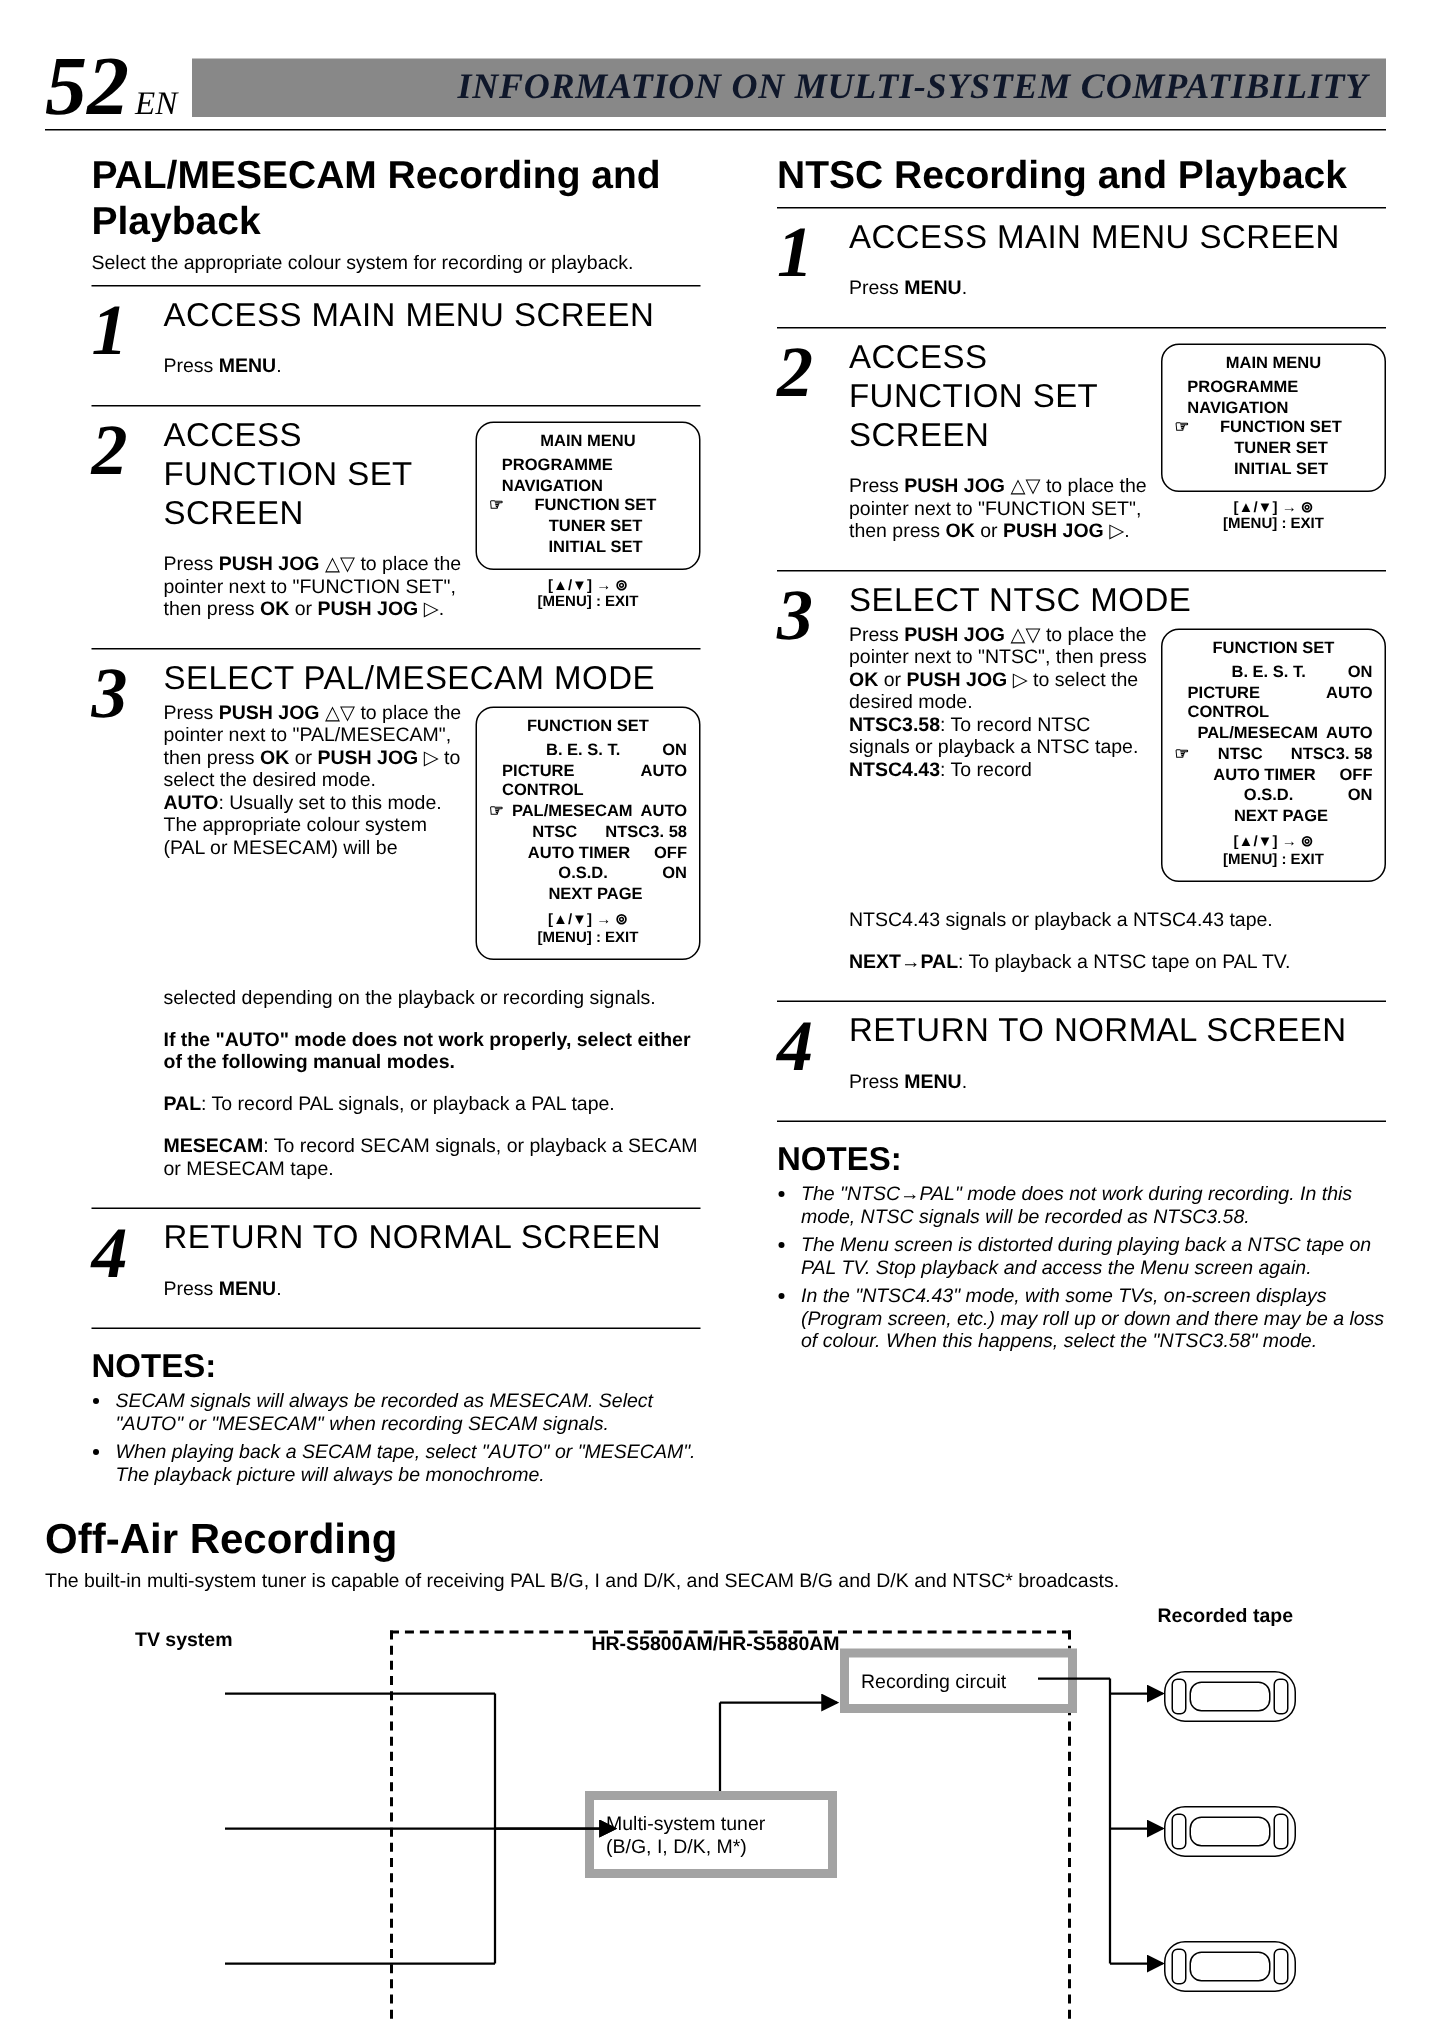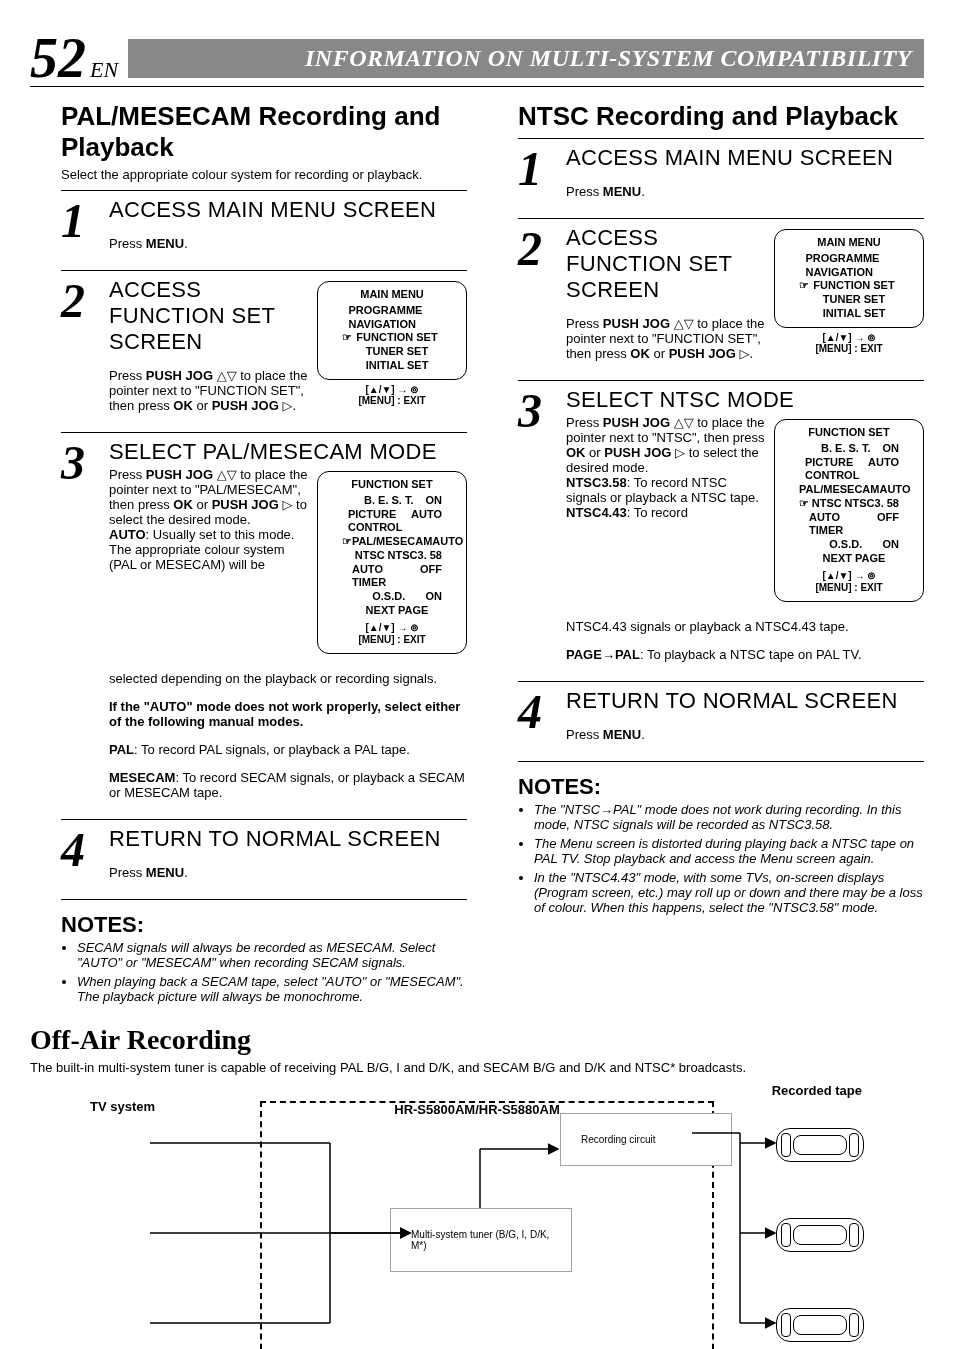--- a/index.html
+++ b/index.html
@@ -1,41 +1,41 @@
 <!DOCTYPE html>
 <html><head>
 <meta charset="utf-8">
 <style>
 body { font-family: Arial, Helvetica, sans-serif; font-size: 14px; color: #000; margin: 0; padding: 30px; width: 894px; }
 .topbar { display: flex; align-items: center; border-bottom: 1px solid #000; margin-bottom: 8px; }
 .pagegroup { display: flex; align-items: baseline; }
 .pagenum { font-family: Georgia, 'Times New Roman', serif; font-style: italic; font-weight: bold; font-size: 56px; line-height: 1; }
 .pagelang { font-family: Georgia, 'Times New Roman', serif; font-style: italic; font-size: 22px; margin-left: 4px; }
-.banner { flex: 1; background: #888; color: #ffffff; font-family: Georgia, serif; font-style: italic; font-weight: bold; font-size: 24px; letter-spacing: 0.5px; text-align: right; padding: 6px 12px; margin-left: 10px; }
+.banner { flex: 1; background: #888; color: #0f172a; font-family: Georgia, serif; font-style: italic; font-weight: bold; font-size: 24px; letter-spacing: 0.5px; text-align: right; padding: 6px 12px; margin-left: 10px; }
 .cols { display: flex; gap: 20px; }
 .col { flex: 1; min-width: 0; margin-left: 31px; }
 h2.sect { font-family: Arial, Helvetica, sans-serif; font-weight: 900; font-size: 26px; margin: 6px 0 4px; }
 .lead { font-size: 13px; margin: 0 0 8px; }
 .step { display: flex; gap: 8px; border-top: 1px solid #000; padding-top: 6px; margin-top: 6px; }
 .stepnum { font-family: Georgia, 'Times New Roman', serif; font-style: italic; font-weight: bold; font-size: 48px; line-height: 1; width: 40px; flex-shrink: 0; }
 .stepbody { flex: 1; min-width: 0; }
 .steptitle { font-family: Arial Narrow, Arial, sans-serif; font-weight: 400; font-size: 22px; letter-spacing: 0.3px; margin: 0 0 2px; }
 .steptext { font-size: 13px; }
-.osd { border: 1px solid #000; border-radius: 12px; padding: 6px 24px; font-family: Arial Narrow, Arial, sans-serif; font-weight: bold; font-size: 11px; line-height: 1.25; margin: 4px 0; }
+.osd { border: 1px solid #000; border-radius: 12px; padding: 6px 8px; font-family: Arial Narrow, Arial, sans-serif; font-weight: bold; font-size: 11px; line-height: 1.25; margin: 4px 0; }
 .osdtitle { text-align: center; margin-bottom: 2px; }
 .osdrow { display: flex; justify-content: space-between; }
 .osdrow .mk { width: 10px; }
 .osdfoot { text-align: center; margin-top: 4px; font-size: 10px; }
 h3.notes { font-family: Arial, Helvetica, sans-serif; font-weight: 900; font-size: 22px; margin: 12px 0 2px; }
 ul.notes { margin: 2px 0 0 16px; padding: 0; font-style: italic; font-size: 13px; }
 ul.notes li { margin-bottom: 4px; }
-h2.off { font-family: Liberation Serif, serif; font-weight: 900; font-size: 28px; margin: 16px 0 4px; }
+h2.off { font-family: Liberation Sans, sans-serif; font-weight: 900; font-size: 28px; margin: 16px 0 4px; }
 .diagram { position: relative; width: 100%; height: 320px; margin-top: 6px; }
 .dashbox { position: absolute; border: 2px dashed #000; }
-.dbox { position: absolute; border: 1px solid #a3a3a3; background: #fff; font-size: 10px; padding: 20px; }
+.dbox { position: absolute; border: 6px solid #a3a3a3; background: #fff; font-size: 13px; padding: 8px; }
 .cass { position: absolute; width: 86px; height: 32px; border: 1px solid #000; border-radius: 14px; }
 .cass::before, .cass::after { content: ""; position: absolute; top: 4px; bottom: 4px; width: 8px; border: 1px solid #000; border-radius: 4px; }
 .cass::before { left: 4px; }
 .cass::after { right: 4px; }
 .cass .inner { position: absolute; left: 16px; right: 16px; top: 6px; bottom: 6px; border: 1px solid #000; border-radius: 8px; }
 .lbl { position: absolute; font-weight: bold; font-size: 13px; }
 .lblc { position: absolute; font-weight: bold; font-size: 13px; width: 100%; text-align: center; margin-top: 19px; }
 svg.diagarrows { position:absolute; left:0; top:0; width:100%; height:100%; }
 </style>
 </head>
@@ -278,21 +278,21 @@
                   <span></span>
                 </div>
               <div class="osdfoot">
                   <div>[▲/▼] → ⊚</div>
                   <div>[MENU] : EXIT</div>
                 </div>
             </div>
           </div>
         </div>
         <p class="steptext">NTSC4.43 signals or playback a NTSC4.43 tape.</p>
-        <p class="steptext"><b>PAGE→PAL</b><span>: To playback a NTSC tape on PAL TV.</span></p>
+        <p class="steptext"><b>NEXT→PAL</b><span>: To playback a NTSC tape on PAL TV.</span></p>
       </div>
     </div>
 
     <div class="step">
       <div class="stepnum">4</div>
       <div class="stepbody">
         <p class="steptitle">RETURN TO NORMAL SCREEN</p>
         <p class="steptext"><span>Press </span><b>MENU</b><span>.</span></p>
       </div>
     </div>

